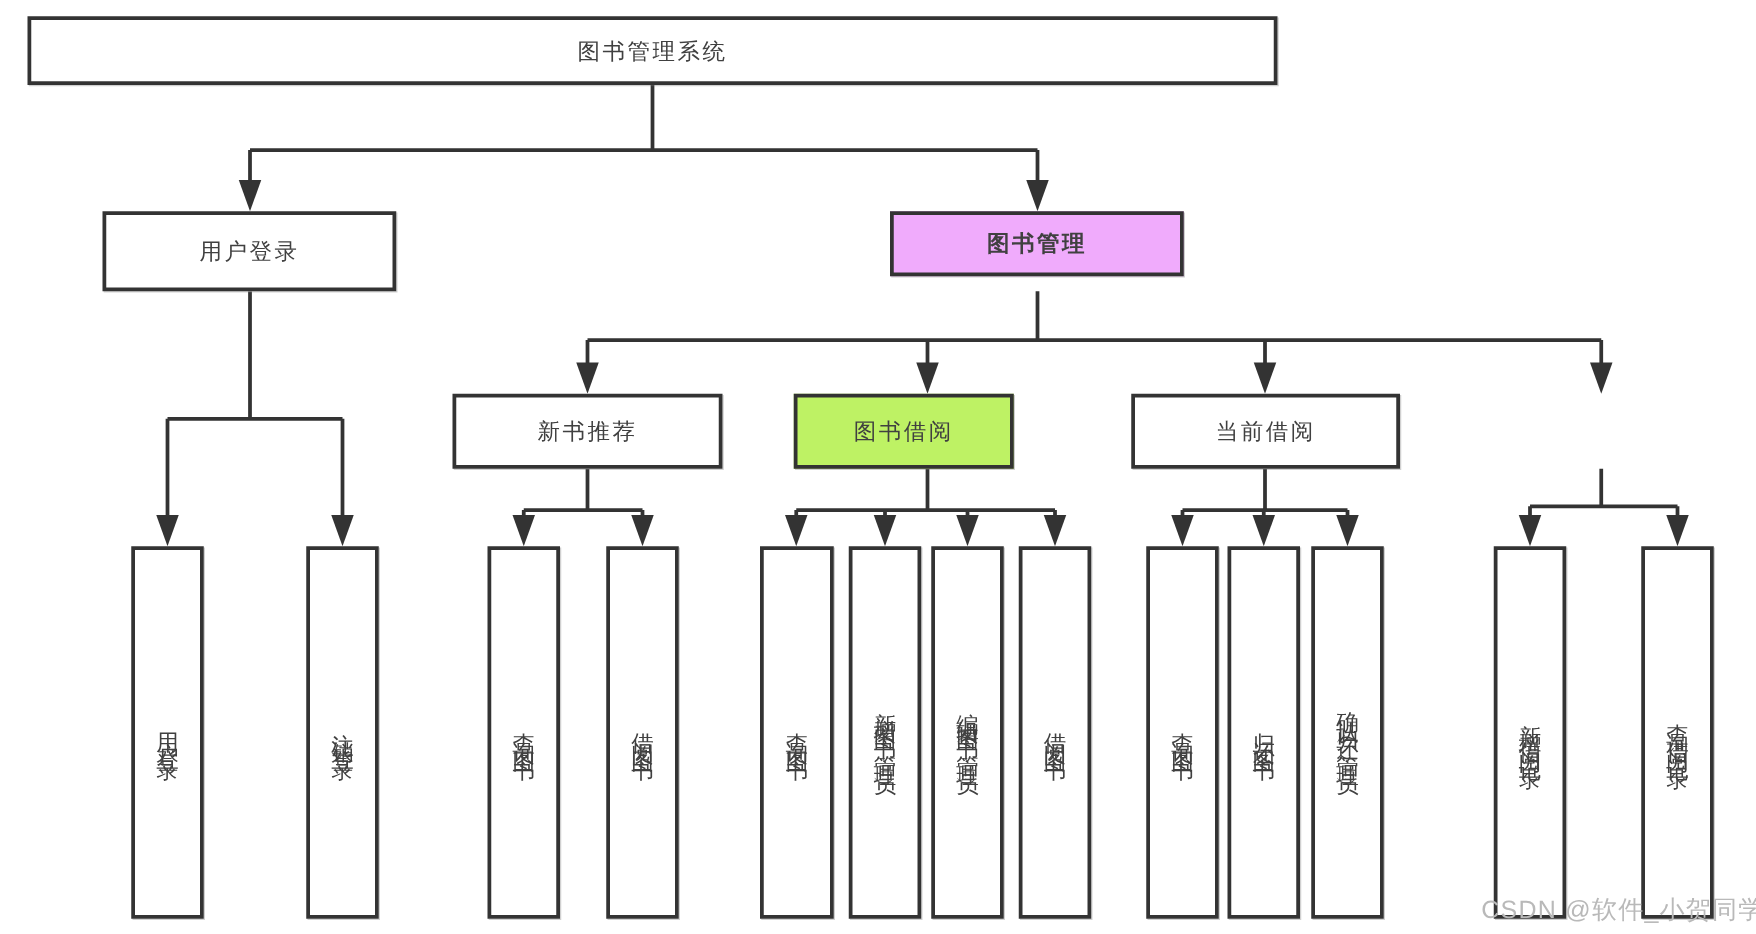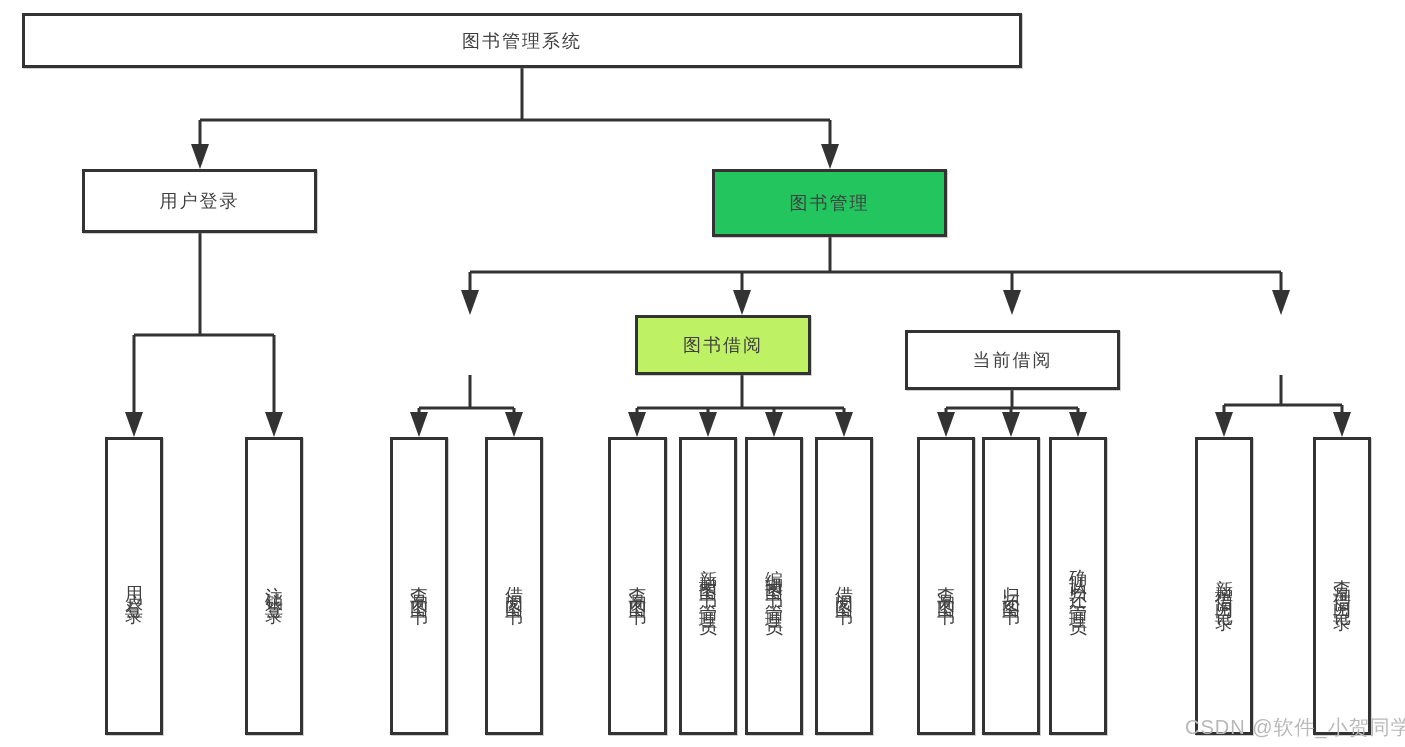--- a/index.html
+++ b/index.html
@@ -126,28 +126,31 @@
     </g>
   </svg>
 
   <div class="node hbox" style="left: 22px; top: 13px; width: 1000px; height: 55px; border-color: rgb(51, 51, 51); background: rgb(255, 255, 255);">
     <span class="label" style="color: rgb(64, 64, 64);">图书管理系统</span>
   </div>
 
   <div class="node hbox" style="left: 82px; top: 169px; width: 235px; height: 64px; border-color: rgb(51, 51, 51); background: rgb(255, 255, 255);">
     <span class="label" style="color: rgb(64, 64, 64);">用户登录</span>
   </div>
-  <div class="node hbox" style="left: 712px; top: 169px; width: 235px; height: 68px; border-color: rgb(51, 51, 51); background: #22c55e;">
+  <div class="node hbox" style="left: 712px; top: 169px; width: 235px; height: 52px; border-color: rgb(51, 51, 51); background: #f0abfc; font-weight: bold;">
     <span class="label" style="color: rgb(64, 64, 64);">图书管理</span>
   </div>
 
+  <div class="node hbox lvl3" style="left: 362px; width: 216px; border-color: rgb(51, 51, 51); background: rgb(255, 255, 255);">
+    <span class="label" style="color: rgb(64, 64, 64);">新书推荐</span>
+  </div>
   <div class="node hbox lvl3" style="left: 635px; width: 176px; border-color: rgb(51, 51, 51); background: #bef264;">
     <span class="label" style="color: rgb(64, 64, 64);">图书借阅</span>
   </div>
-  <div class="node hbox lvl3" style="left: 905px; width: 215px; border-color: rgb(51, 51, 51); background: rgb(255, 255, 255); margin-top: 15px;">
+  <div class="node hbox lvl3" style="left: 905px; width: 215px; border-color: rgb(51, 51, 51); background: rgb(255, 255, 255);">
     <span class="label" style="color: rgb(64, 64, 64);">当前借阅</span>
   </div>
 
   <div class="node vbox" style="left: 105px; border-color: rgb(51, 51, 51); background: rgb(255, 255, 255);">
     <span class="label" style="color: rgb(64, 64, 64);">用户登录</span>
   </div>
   <div class="node vbox" style="left: 245px; border-color: rgb(51, 51, 51); background: rgb(255, 255, 255);">
     <span class="label" style="color: rgb(64, 64, 64);">注销登录</span>
   </div>
 

